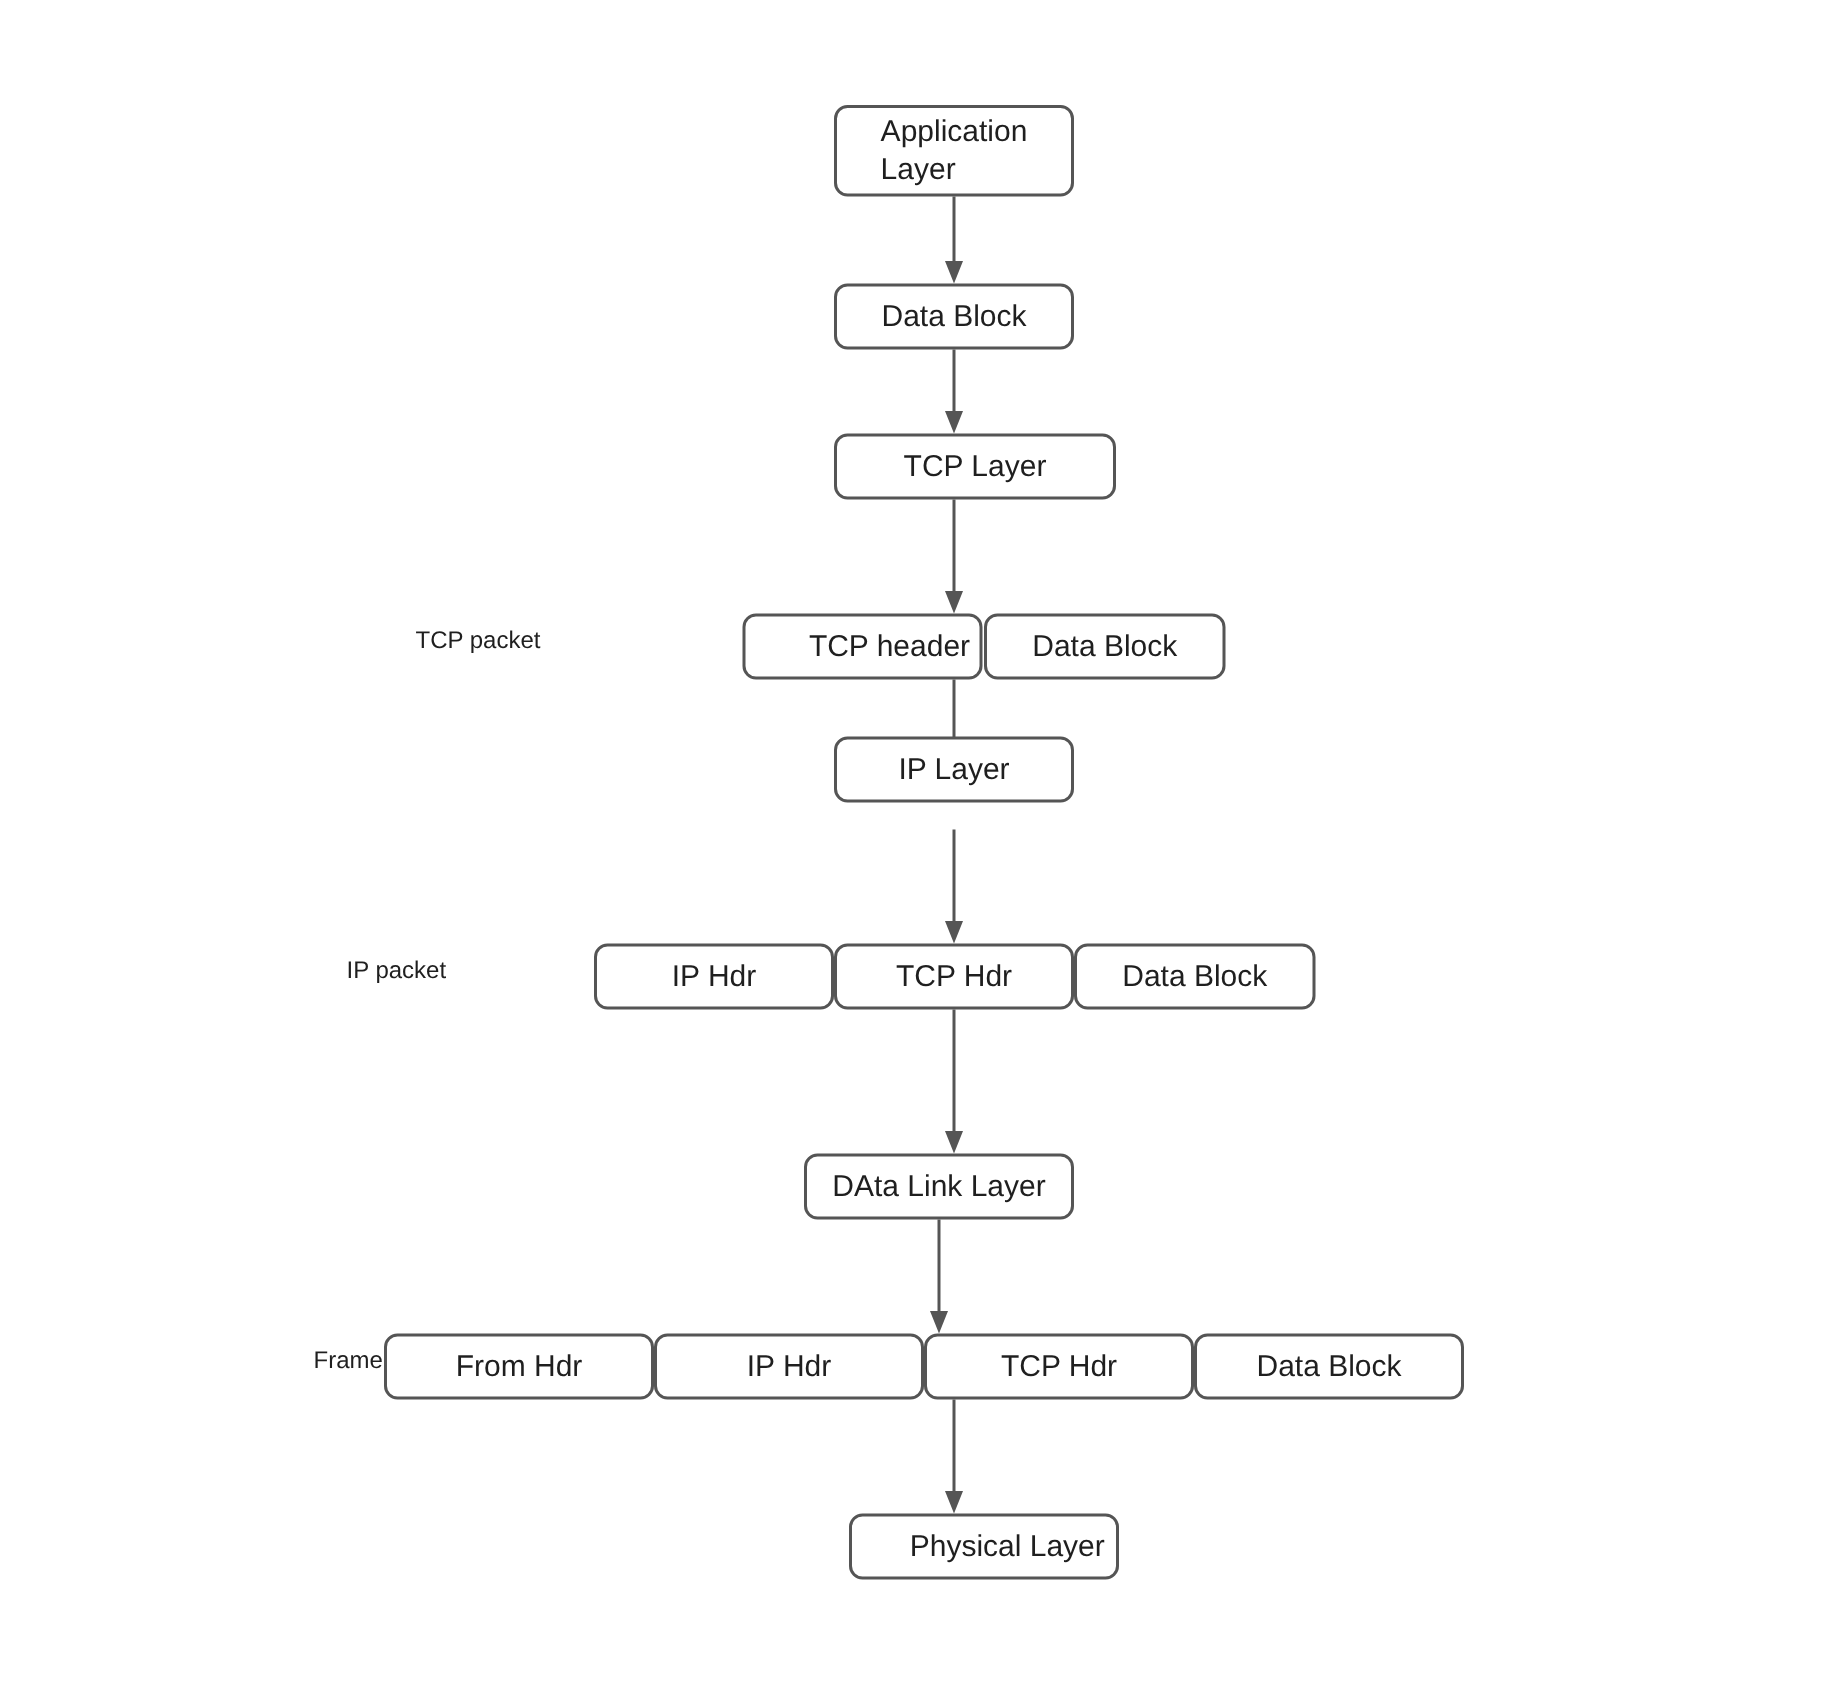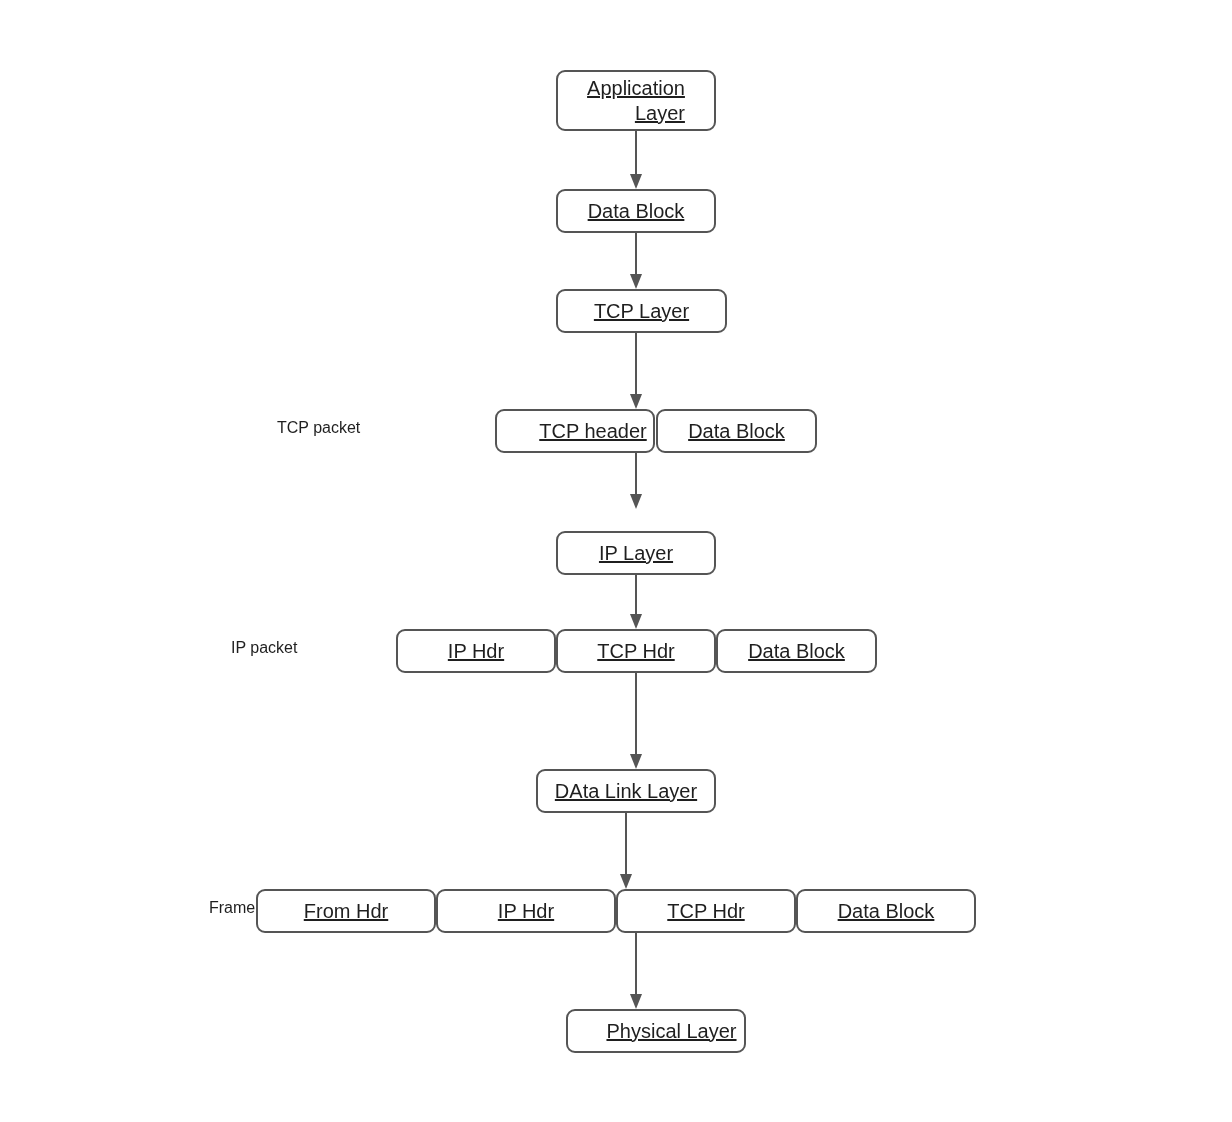--- a/index.html
+++ b/index.html
@@ -21,27 +21,26 @@
   }
   .node {
     position: absolute;
     box-sizing: border-box;
     border: 2px solid #555555;
     border-radius: 9px;
     background: #ffffff;
     display: flex;
     align-items: center;
     justify-content: center;
-    text-align: right;
+    text-align: left;
     font-size: 20px;
     line-height: 1.22;
     color: #1f1f1f;
     white-space: pre-line;
     z-index: 2;
-    text-decoration: underline;
   }
   .row-label {
     position: absolute;
     font-size: 16px;
     color: #1f1f1f;
     white-space: nowrap;
     z-index: 2;
   }
   .arrow {
     position: absolute;
@@ -100,22 +99,22 @@
     </div>
     <div class="arrow" style="left: 626px; top: 933px; width: 20px; height: 76px;">
       <svg width="20" height="76" viewBox="0 0 20 76">
         <line x1="10" y1="0" x2="10" y2="63" stroke="#555555" stroke-width="2"></line>
         <polygon points="10,76 4,61 16,61" fill="#555555"></polygon>
       </svg>
     </div>
     <div class="node" style="left: 556px; top: 70px; width: 160px; height: 61px;">Application
 Layer</div>
     <div class="node" style="left: 556px; top: 189px; width: 160px; height: 44px;">Data Block</div>
-    <div class="node" style="left: 556px; top: 289px; width: 171px; height: 44px;">TCP Layer</div>
-    <div class="node" style="left: 556px; top: 531px; width: 160px; height: 44px;">IP Layer</div>
+    <div class="node" style="left: 556px; top: 289px; width: 188px; height: 44px;">TCP Layer</div>
+    <div class="node" style="left: 556px; top: 491px; width: 160px; height: 44px;">IP Layer</div>
     <div class="node" style="left: 536px; top: 769px; width: 180px; height: 44px;">DAta Link Layer</div>
     <div class="node" style="left: 566px; top: 1009px; width: 180px; height: 44px; padding-left: 31px;">Physical Layer</div>
     <div class="row-label" style="left: 277px; top: 419px;">TCP packet</div>
     <div class="node" style="left: 495px; top: 409px; width: 160px; height: 44px; padding-left: 36px;">TCP header</div>
     <div class="node" style="left: 656px; top: 409px; width: 161px; height: 44px;">Data Block</div>
     <div class="row-label" style="left: 231px; top: 639px;">IP packet</div>
     <div class="node" style="left: 396px; top: 629px; width: 160px; height: 44px;">IP Hdr</div>
     <div class="node" style="left: 556px; top: 629px; width: 160px; height: 44px;">TCP Hdr</div>
     <div class="node" style="left: 716px; top: 629px; width: 161px; height: 44px;">Data Block</div>
     <div class="row-label" style="left: 166px; top: 899px; margin-left: 43px;">Frame</div>

